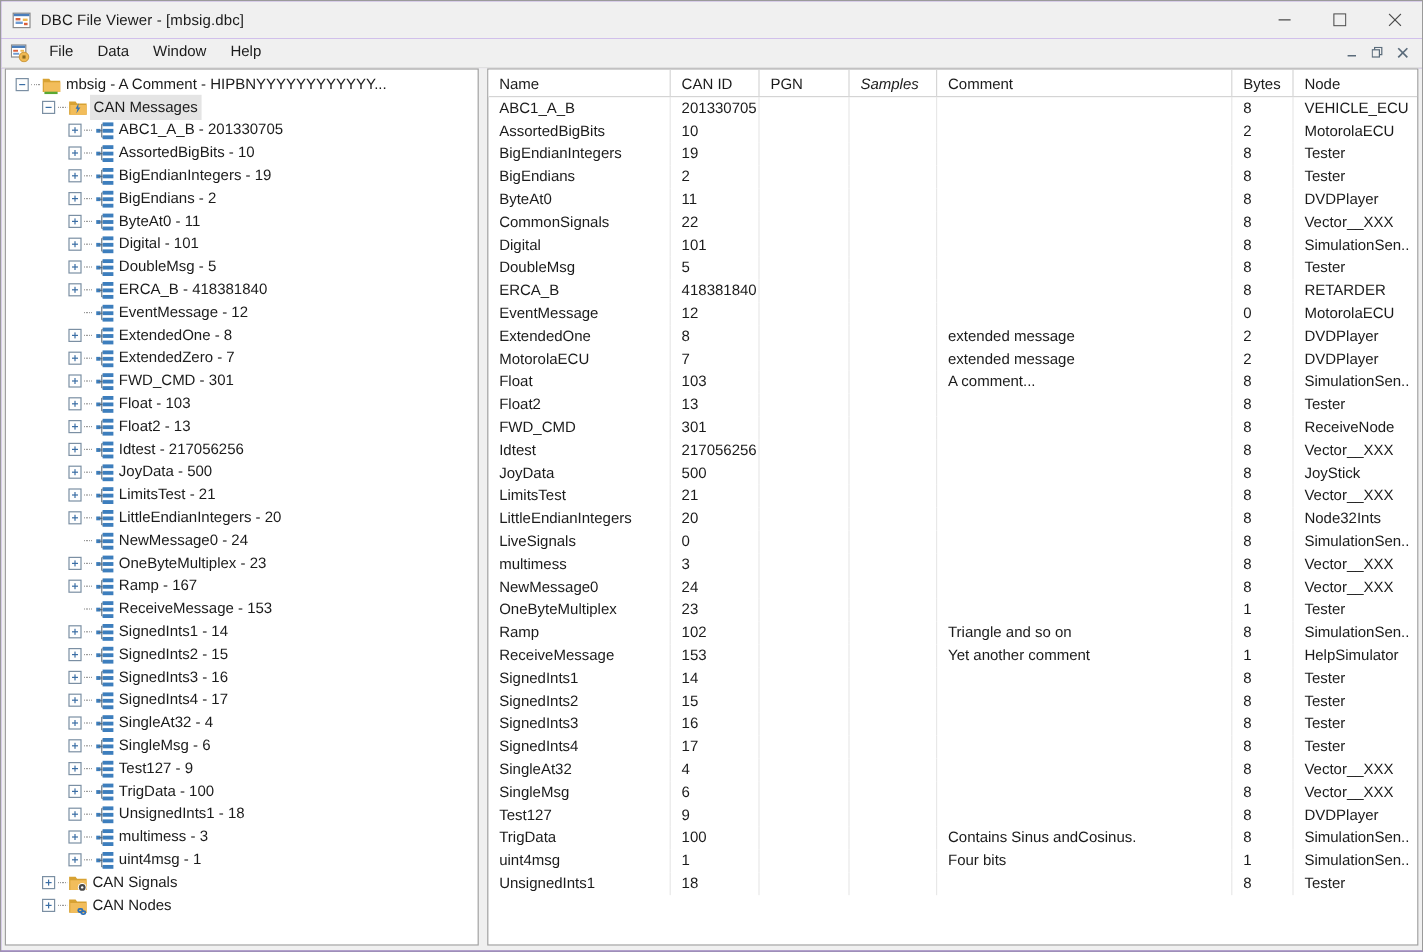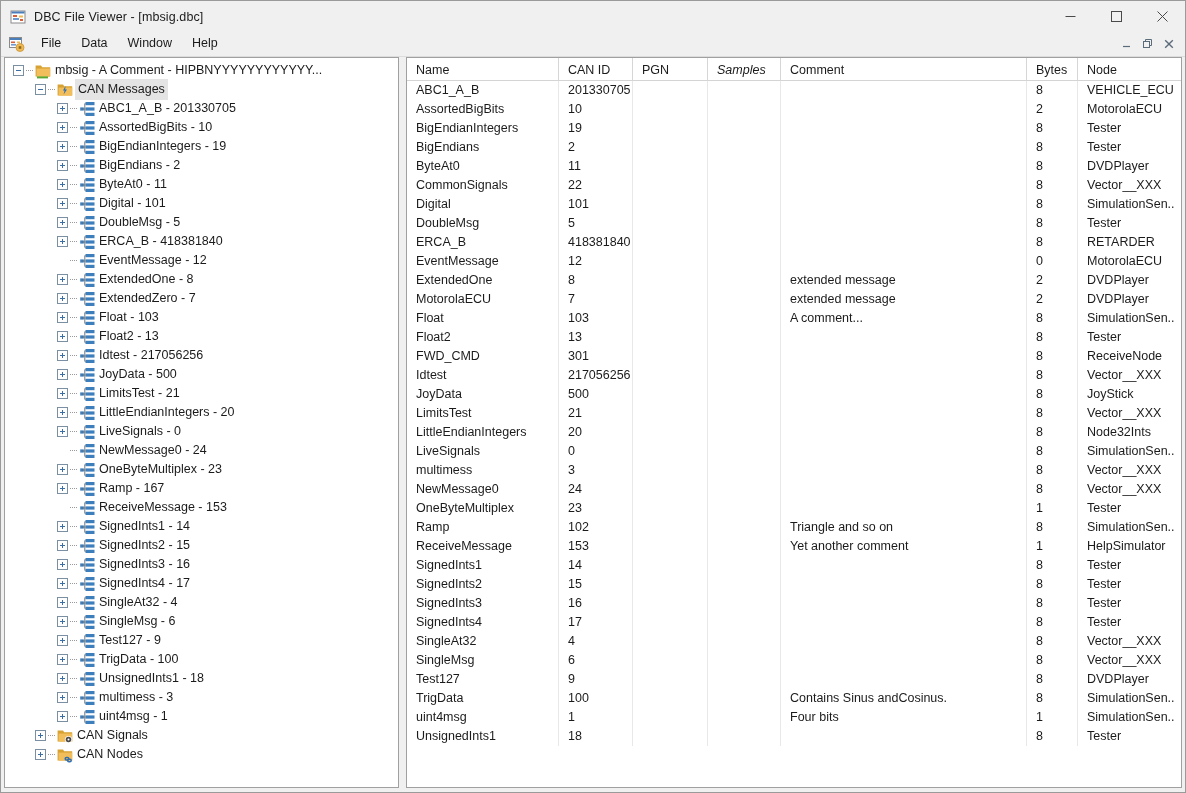--- a/index.html
+++ b/index.html
@@ -546,20 +546,41 @@
               </div>
               <div class="expander plus"></div>
               <div class="dotline"></div>
               <span class="msg-ico"><svg width="16" height="16" viewBox="0 0 16 16">
                   <rect x="6.5" y="1" width="9" height="3.2" fill="#3d7ebd"></rect>
                   <rect x="6.5" y="6.4" width="9" height="3.2" fill="#3d7ebd"></rect>
                   <rect x="6.5" y="11.8" width="9" height="3.2" fill="#3d7ebd"></rect>
                   <rect x="1.2" y="6.4" width="3.6" height="3.2" fill="#3d7ebd"></rect>
                   <path d="M3 8 L5.8 8 M5.8 2.6 L5.8 13.4 M5.8 2.6 L6.5 2.6 M5.8 13.4 L6.5 13.4 M5.8 8 L6.5 8" stroke="#5a6b7a" stroke-width="0.9" fill="none"></path>
                 </svg></span>
+              <span class="node-label">FWD_CMD - 301</span>
+            </div>
+            <div class="tree-row">
+              <div style="width:8px;flex:0 0 8px;position:relative">
+                <span class="vline" style="left:6px"></span>
+              </div>
+              <div style="width:22px;flex:0 0 22px;position:relative">
+                <span class="vline" style="left:14px"></span>
+              </div>
+              <div style="width:22px;flex:0 0 22px;position:relative">
+                <span class="vline" style="left:16px"></span>
+              </div>
+              <div class="expander plus"></div>
+              <div class="dotline"></div>
+              <span class="msg-ico"><svg width="16" height="16" viewBox="0 0 16 16">
+                  <rect x="6.5" y="1" width="9" height="3.2" fill="#3d7ebd"></rect>
+                  <rect x="6.5" y="6.4" width="9" height="3.2" fill="#3d7ebd"></rect>
+                  <rect x="6.5" y="11.8" width="9" height="3.2" fill="#3d7ebd"></rect>
+                  <rect x="1.2" y="6.4" width="3.6" height="3.2" fill="#3d7ebd"></rect>
+                  <path d="M3 8 L5.8 8 M5.8 2.6 L5.8 13.4 M5.8 2.6 L6.5 2.6 M5.8 13.4 L6.5 13.4 M5.8 8 L6.5 8" stroke="#5a6b7a" stroke-width="0.9" fill="none"></path>
+                </svg></span>
               <span class="node-label">Float - 103</span>
             </div>
             <div class="tree-row">
               <div style="width:8px;flex:0 0 8px;position:relative">
                 <span class="vline" style="left:6px"></span>
               </div>
               <div style="width:22px;flex:0 0 22px;position:relative">
                 <span class="vline" style="left:14px"></span>
               </div>
               <div style="width:22px;flex:0 0 22px;position:relative">
@@ -652,41 +673,20 @@
               <div class="expander plus"></div>
               <div class="dotline"></div>
               <span class="msg-ico"><svg width="16" height="16" viewBox="0 0 16 16">
                   <rect x="6.5" y="1" width="9" height="3.2" fill="#3d7ebd"></rect>
                   <rect x="6.5" y="6.4" width="9" height="3.2" fill="#3d7ebd"></rect>
                   <rect x="6.5" y="11.8" width="9" height="3.2" fill="#3d7ebd"></rect>
                   <rect x="1.2" y="6.4" width="3.6" height="3.2" fill="#3d7ebd"></rect>
                   <path d="M3 8 L5.8 8 M5.8 2.6 L5.8 13.4 M5.8 2.6 L6.5 2.6 M5.8 13.4 L6.5 13.4 M5.8 8 L6.5 8" stroke="#5a6b7a" stroke-width="0.9" fill="none"></path>
                 </svg></span>
               <span class="node-label">LittleEndianIntegers - 20</span>
-            </div>
-            <div class="tree-row">
-              <div style="width:8px;flex:0 0 8px;position:relative">
-                <span class="vline" style="left:6px"></span>
-              </div>
-              <div style="width:22px;flex:0 0 22px;position:relative">
-                <span class="vline" style="left:14px"></span>
-              </div>
-              <div style="width:22px;flex:0 0 22px;position:relative">
-                <span class="vline" style="left:16px"></span>
-              </div>
-              <div class="expander plus"></div>
-              <div class="dotline"></div>
-              <span class="msg-ico"><svg width="16" height="16" viewBox="0 0 16 16">
-                  <rect x="6.5" y="1" width="9" height="3.2" fill="#3d7ebd"></rect>
-                  <rect x="6.5" y="6.4" width="9" height="3.2" fill="#3d7ebd"></rect>
-                  <rect x="6.5" y="11.8" width="9" height="3.2" fill="#3d7ebd"></rect>
-                  <rect x="1.2" y="6.4" width="3.6" height="3.2" fill="#3d7ebd"></rect>
-                  <path d="M3 8 L5.8 8 M5.8 2.6 L5.8 13.4 M5.8 2.6 L6.5 2.6 M5.8 13.4 L6.5 13.4 M5.8 8 L6.5 8" stroke="#5a6b7a" stroke-width="0.9" fill="none"></path>
-                </svg></span>
-              <span class="node-label">LiveSignals - 0</span>
             </div>
             <div class="tree-row">
               <div style="width:8px;flex:0 0 8px;position:relative">
                 <span class="vline" style="left:6px"></span>
               </div>
               <div style="width:22px;flex:0 0 22px;position:relative">
                 <span class="vline" style="left:14px"></span>
               </div>
               <div style="width:22px;flex:0 0 22px;position:relative">
                 <span class="vline" style="left:16px"></span>

